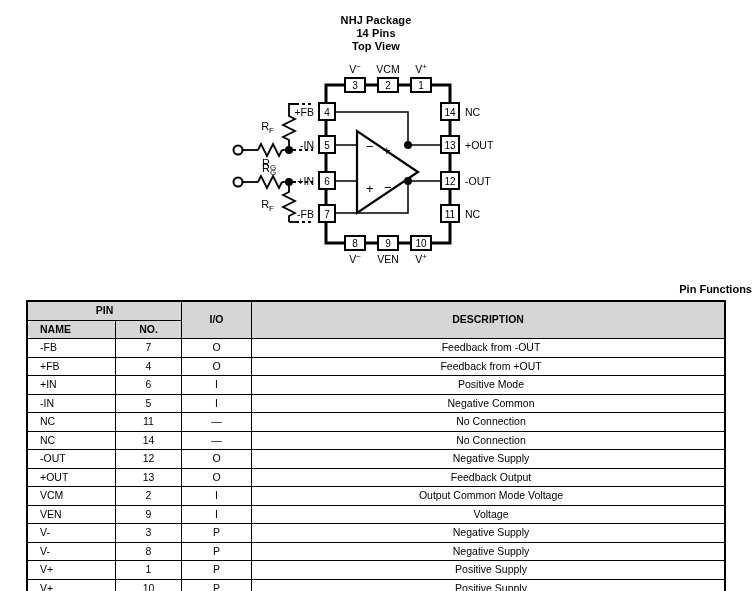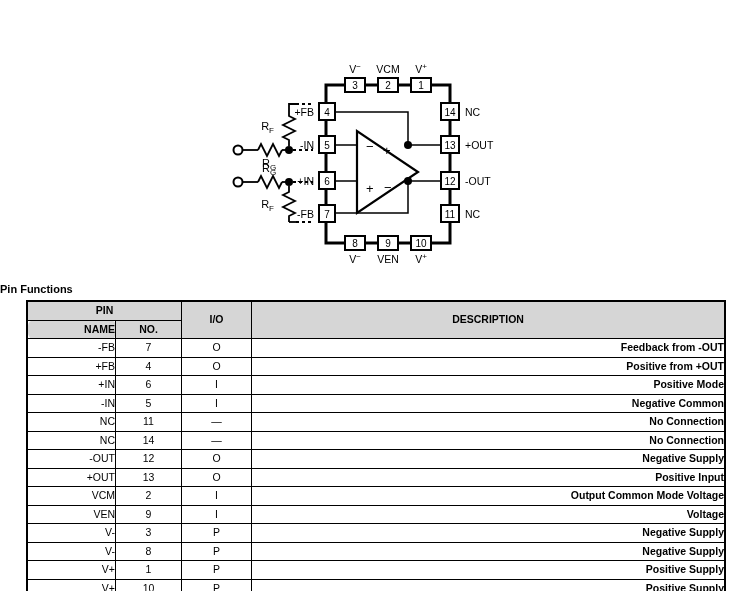--- a/index.html
+++ b/index.html
@@ -38,21 +38,21 @@
     width: 752px;
     height: 275px;
   }
 
   
   #pf-title {
     position: absolute;
     left: 0;
     top: 283px;
     width: 752px;
-    text-align: left;
+    text-align: right;
     font-size: 11px;
     font-weight: bold;
   }
   #pin-table {
     position: absolute;
     left: 27px;
     top: 301px;
     width: 697px;
     border-collapse: collapse;
     font-size: 10.5px;
@@ -64,45 +64,47 @@
     height: 17.5px;
     line-height: 17.5px;
   }
   #pin-table thead th {
     background: #d6d6d6;
     font-weight: bold;
     text-align: center;
   }
   #pin-table thead th.name-h,
   #pin-table tbody td.c-name {
-    text-align: right;
-    padding-left: 5px;
+    text-align: left;
+    padding-left: 12px;
     border-radius: 6px;
   }
   #pin-table tbody td.c-no,
   #pin-table tbody td.c-io {
     text-align: center;
   }
   #pin-table tbody td.c-desc {
-    text-align: right;
+    text-align: center;
     padding-left: 6px;
-    font-weight: bold;
   }
   col.w-name { width: 88px; }
   col.w-no   { width: 66px; }
   col.w-io   { width: 70px; }
   col.w-desc { width: 473px; }
 
   
   #pin-table { outline: 1px solid #000; }
 </style>
 </head>
 <body>
 
 <div id="pkg-title">
+  <div>NHJ Package</div>
+  <div>14 Pins</div>
+  <div>Top View</div>
 </div>
 
 <div id="diagram">
   <svg width="752" height="275" viewBox="0 0 752 275">
 
     <rect x="326" y="85" width="124" height="158" fill="none" stroke="#000" stroke-width="3"></rect>
 
     <g>
       <rect x="345" y="78" width="20" height="14" fill="#fff" stroke="#000" stroke-width="2"></rect>
       <rect x="378" y="78" width="20" height="14" fill="#fff" stroke="#000" stroke-width="2"></rect>
@@ -281,21 +283,21 @@
       <tr>
         <td class="c-name">-FB</td>
         <td class="c-no">7</td>
         <td class="c-io">O</td>
         <td class="c-desc">Feedback from -OUT</td>
       </tr>
       <tr>
         <td class="c-name">+FB</td>
         <td class="c-no">4</td>
         <td class="c-io">O</td>
-        <td class="c-desc">Positive from +OUT</td>
+        <td class="c-desc">Feedback from +OUT</td>
       </tr>
       <tr>
         <td class="c-name">+IN</td>
         <td class="c-no">6</td>
         <td class="c-io">I</td>
         <td class="c-desc">Positive Mode</td>
       </tr>
       <tr>
         <td class="c-name">-IN</td>
         <td class="c-no">5</td>
@@ -317,21 +319,21 @@
       <tr>
         <td class="c-name">-OUT</td>
         <td class="c-no">12</td>
         <td class="c-io">O</td>
         <td class="c-desc">Negative Supply</td>
       </tr>
       <tr>
         <td class="c-name">+OUT</td>
         <td class="c-no">13</td>
         <td class="c-io">O</td>
-        <td class="c-desc">Positive Input</td>
+        <td class="c-desc">Feedback Output</td>
       </tr>
       <tr>
         <td class="c-name">VCM</td>
         <td class="c-no">2</td>
         <td class="c-io">I</td>
         <td class="c-desc">Output Common Mode Voltage</td>
       </tr>
       <tr>
         <td class="c-name">VEN</td>
         <td class="c-no">9</td>

